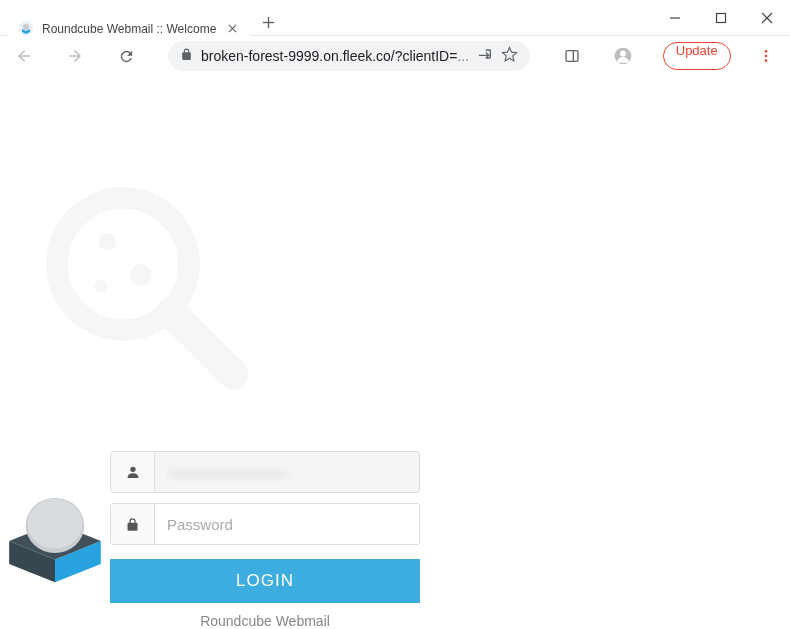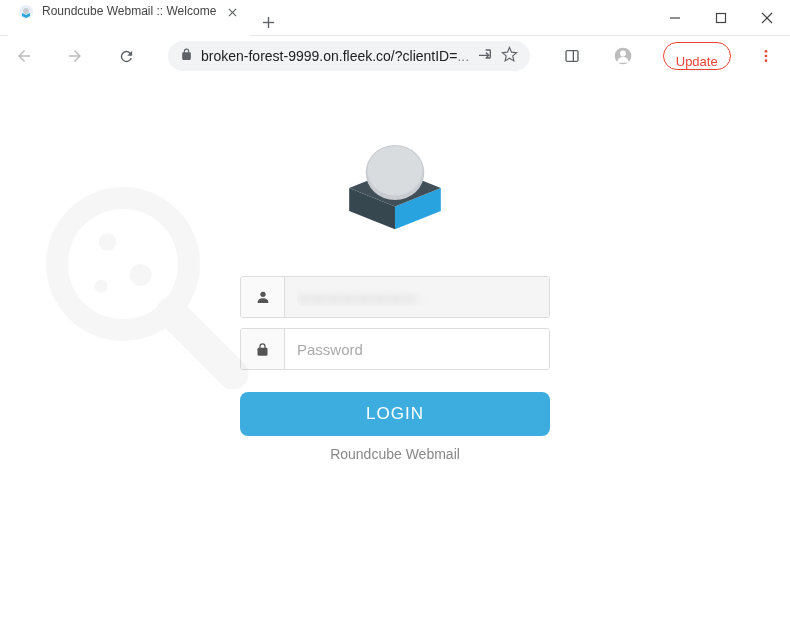--- a/index.html
+++ b/index.html
@@ -6,57 +6,57 @@
 body { width: 790px; height: 629px; background: #fff; overflow: hidden; position: relative; }
 
 
 .titlebar { height: 36px; background: #fff; display: flex; align-items: center; justify-content: flex-end; border-bottom: 1px solid #e8e8e8; }
 .win-controls { display: flex; }
 .win-btn { width: 46px; height: 36px; display: flex; align-items: center; justify-content: center; color: #444; }
 .win-btn svg { width: 12px; height: 12px; }
 
 
 .tabs-row { position: absolute; top: 0; left: 0; right: 140px; height: 36px; display: flex; align-items: flex-end; padding-left: 8px; }
-.tab { height: 32px; background: #fff; border-radius: 8px 8px 0 0; display: flex; align-items: flex-start; padding: 0 10px; max-width: 250px; gap: 8px; }
+.tab { height: 32px; background: #fff; border-radius: 8px 8px 0 0; display: flex; align-items: flex-end; padding: 0 10px; max-width: 250px; gap: 8px; }
 .tab-favicon { width: 16px; height: 16px; flex-shrink: 0; }
 .tab-title { font-size: 12px; color: #444; white-space: nowrap; overflow: hidden; text-overflow: ellipsis; flex: 1; }
 .tab-close { width: 16px; height: 16px; display: flex; align-items: center; justify-content: center; color: #5f6368; }
 .new-tab { width: 28px; height: 28px; display: flex; align-items: center; justify-content: center; color: #5f6368; margin-left: 4px; }
 
 
 .toolbar { height: 40px; background: #fff; display: flex; align-items: center; padding: 0 8px; gap: 20px; }
 .tb-btn { width: 32px; height: 32px; display: flex; align-items: center; justify-content: center; color: #5f6368; border-radius: 50%; }
 .tb-btn.disabled { color: #bdbdbd; }
 .omnibox { flex: 1; height: 30px; background: #f1f3f4; border-radius: 15px; display: flex; align-items: center; padding: 0 12px; gap: 8px; margin: 0 6px; }
 .omnibox-lock { color: #5f6368; flex-shrink: 0; }
 .omnibox-url { font-size: 14px; color: #202124; white-space: nowrap; overflow: hidden; text-overflow: ellipsis; flex: 1; }
 .omnibox-fade { color: #80868b; }
 .omnibox-right { display: flex; gap: 8px; align-items: center; }
 .omnibox-icon { color: #5f6368; }
-.update-btn { height: 28px; border: 1px solid #ea4335; color: #ea4335; background: #fff; border-radius: 14px; padding: 0 12px; font-size: 13px; display: flex; align-items: flex-end; margin-left: 4px; }
+.update-btn { height: 28px; border: 1px solid #ea4335; color: #ea4335; background: #fff; border-radius: 14px; padding: 0 12px; font-size: 13px; display: flex; align-items: flex-start; margin-left: 4px; }
 .menu-btn { color: #ea4335; }
 
 
-.content { position: absolute; top: 76px; left: 0; right: 0; bottom: 0; background: #fff; display: flex; flex-direction: column; align-items: center; padding-top: 60px; }
+.content { position: absolute; top: 76px; left: 0; right: 0; bottom: 0; background: #fff; display: flex; flex-direction: row; align-items: flex-end; padding-top: 60px; }
 
 
 .watermark { position: absolute; inset: 0; pointer-events: none; opacity: 0.07; }
 .wm-glass { position: absolute; top: 100px; left: 35px; }
 
 
 .logo { width: 110px; height: 95px; margin-bottom: 45px; position: relative; }
 
 
 .login-form { width: 310px; display: flex; flex-direction: column; gap: 10px; }
 .input-row { display: flex; height: 42px; border: 1px solid #ddd; border-radius: 3px; overflow: hidden; background: #fff; }
 .input-icon { width: 44px; background: #fafafa; border-right: 1px solid #ddd; display: flex; align-items: center; justify-content: center; color: #555; }
 .input-field { flex: 1; border: none; outline: none; padding: 0 12px; font-size: 15px; color: #555; background: #fff; }
 .input-field.filled { background: #f5f5f5; color: transparent; text-shadow: 0 0 8px rgba(80,80,80,0.6); }
 .input-field::placeholder { color: #aaa; }
-.login-btn { height: 44px; background: #3dade0; color: #fff; border: none; font-size: 17px; letter-spacing: 1px; cursor: pointer; border-radius: 8px; margin-top: 12px; }
+.login-btn { height: 44px; background: #3dade0; color: #fff; border: none; font-size: 17px; letter-spacing: 1px; cursor: pointer; border-radius: 0; margin-top: 4px; }
 .footer-text { text-align: center; color: #888; font-size: 14px; }
 </style>
 </head>
 <body>
 
 <div class="titlebar">
   <div class="win-controls">
     <div class="win-btn">
       <svg viewBox="0 0 12 12">
           <line x1="1" y1="6" x2="11" y2="6" stroke="currentColor" stroke-width="1.2"></line>

